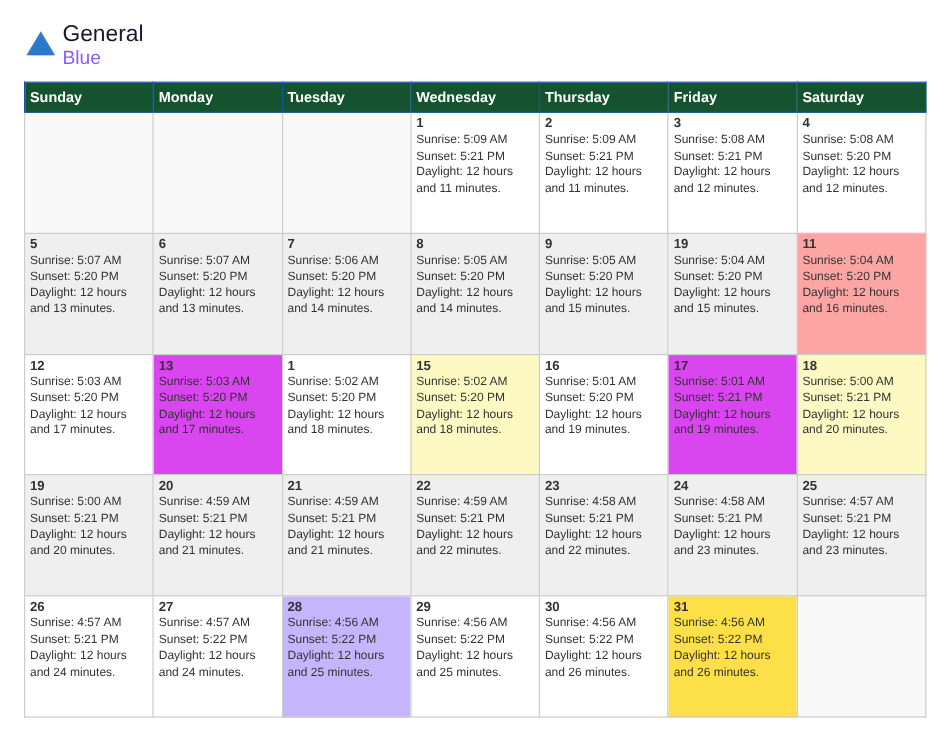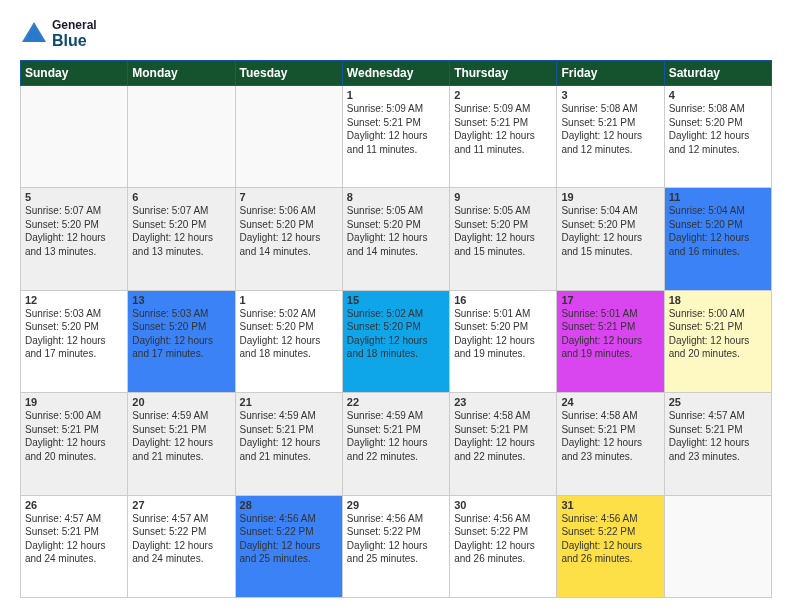--- a/index.html
+++ b/index.html
@@ -95,22 +95,22 @@
 <body>
 
 <div class="page">
   <div class="header">
     <div class="logo">
       <svg class="logo-icon" viewBox="0 0 28 28">
         <polygon points="14,2 26,22 2,22" fill="#1565c0" opacity="0.85"></polygon>
         <polygon points="14,6 24,22 4,22" fill="#1976d2" opacity="0.5"></polygon>
       </svg>
       <div>
-        <div style="font-size:12px;font-weight:bold;color:#1a1a2e;">General</div>
-        <div style="font-size:16px;font-weight:bold;color:#0c4a6e;">Blue</div>
+        <div style="font-size:19px;font-weight:normal;color:#1a1a2e;">General</div>
+        <div style="font-size:16px;font-weight:normal;color:#8b5cf6;">Blue</div>
       </div>
     </div>
     <div class="title-block">
       <div class="month-title"></div>
       <div class="location"></div>
     </div>
   </div>
 
   <table class="calendar">
     <thead>
@@ -164,39 +164,39 @@
             <div class="day-info">Sunrise: 5:05 AM<br>Sunset: 5:20 PM<br>Daylight: 12 hours and 14 minutes.</div>
           </td>
           <td style="background: rgb(239, 239, 239);">
             <span class="day-num">9</span>
             <div class="day-info">Sunrise: 5:05 AM<br>Sunset: 5:20 PM<br>Daylight: 12 hours and 15 minutes.</div>
           </td>
           <td style="background: rgb(239, 239, 239);">
             <span class="day-num">19</span>
             <div class="day-info">Sunrise: 5:04 AM<br>Sunset: 5:20 PM<br>Daylight: 12 hours and 15 minutes.</div>
           </td>
-          <td style="background: #3b82f6;">
+          <td style="background: #fca5a5;">
             <span class="day-num">11</span>
             <div class="day-info">Sunrise: 5:04 AM<br>Sunset: 5:20 PM<br>Daylight: 12 hours and 16 minutes.</div>
           </td>
         </tr>
         <tr>
           <td style="background: rgb(255, 255, 255);">
             <span class="day-num">12</span>
             <div class="day-info">Sunrise: 5:03 AM<br>Sunset: 5:20 PM<br>Daylight: 12 hours and 17 minutes.</div>
           </td>
-          <td style="background: #3b82f6;">
+          <td style="background: #d946ef;">
             <span class="day-num">13</span>
             <div class="day-info">Sunrise: 5:03 AM<br>Sunset: 5:20 PM<br>Daylight: 12 hours and 17 minutes.</div>
           </td>
           <td style="background: rgb(255, 255, 255);">
             <span class="day-num">1</span>
             <div class="day-info">Sunrise: 5:02 AM<br>Sunset: 5:20 PM<br>Daylight: 12 hours and 18 minutes.</div>
           </td>
-          <td style="background: #0ea5e9;">
+          <td style="background: #fef9c3;">
             <span class="day-num">15</span>
             <div class="day-info">Sunrise: 5:02 AM<br>Sunset: 5:20 PM<br>Daylight: 12 hours and 18 minutes.</div>
           </td>
           <td style="background: rgb(255, 255, 255);">
             <span class="day-num">16</span>
             <div class="day-info">Sunrise: 5:01 AM<br>Sunset: 5:20 PM<br>Daylight: 12 hours and 19 minutes.</div>
           </td>
           <td style="background: #d946ef;">
             <span class="day-num">17</span>
             <div class="day-info">Sunrise: 5:01 AM<br>Sunset: 5:21 PM<br>Daylight: 12 hours and 19 minutes.</div>
@@ -238,21 +238,21 @@
         </tr>
         <tr>
           <td style="background: rgb(255, 255, 255);">
             <span class="day-num">26</span>
             <div class="day-info">Sunrise: 4:57 AM<br>Sunset: 5:21 PM<br>Daylight: 12 hours and 24 minutes.</div>
           </td>
           <td style="background: rgb(255, 255, 255);">
             <span class="day-num">27</span>
             <div class="day-info">Sunrise: 4:57 AM<br>Sunset: 5:22 PM<br>Daylight: 12 hours and 24 minutes.</div>
           </td>
-          <td style="background: #3b82f6;">
+          <td style="background: #c4b5fd;">
             <span class="day-num">28</span>
             <div class="day-info">Sunrise: 4:56 AM<br>Sunset: 5:22 PM<br>Daylight: 12 hours and 25 minutes.</div>
           </td>
           <td style="background: rgb(255, 255, 255);">
             <span class="day-num">29</span>
             <div class="day-info">Sunrise: 4:56 AM<br>Sunset: 5:22 PM<br>Daylight: 12 hours and 25 minutes.</div>
           </td>
           <td style="background: rgb(255, 255, 255);">
             <span class="day-num">30</span>
             <div class="day-info">Sunrise: 4:56 AM<br>Sunset: 5:22 PM<br>Daylight: 12 hours and 26 minutes.</div>

